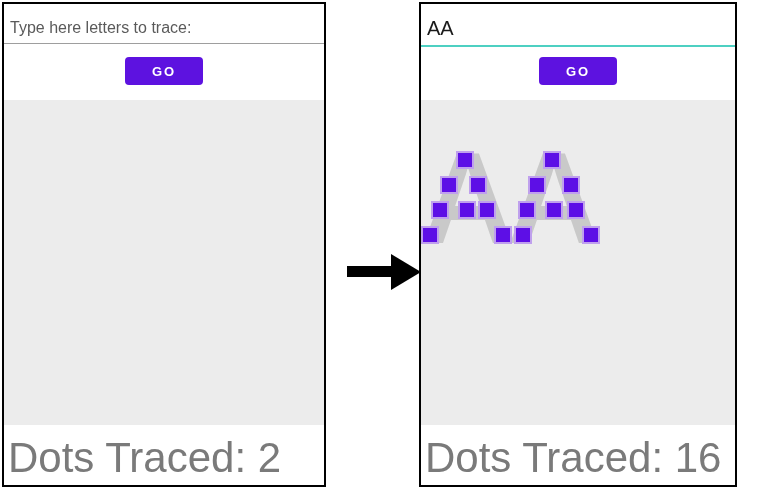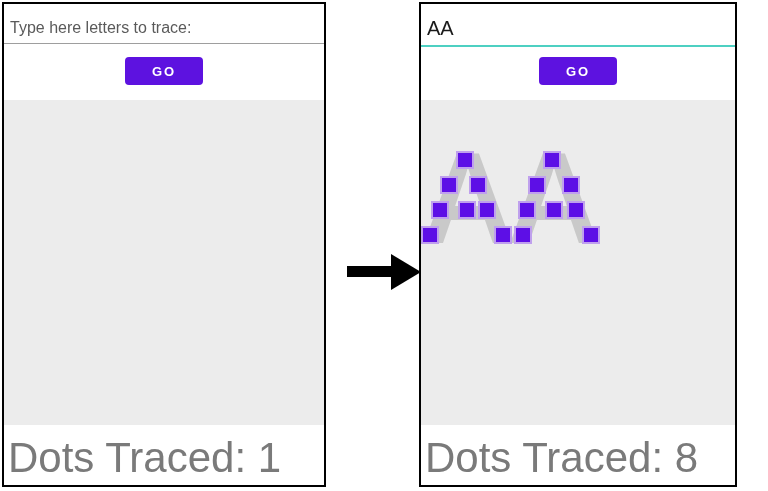--- a/index.html
+++ b/index.html
@@ -60,21 +60,21 @@
 </style>
 </head>
 <body>
 
 <div class="phone" id="phone-left">
   <div class="input-row">
     <input class="letters-input" type="text" placeholder="Type here letters to trace:" style="">
   </div>
   <button class="go-btn">GO</button>
   <div class="trace-canvas"></div>
-  <div class="status-text">Dots Traced: 1</div>
+  <div class="status-text">Dots Traced: 2</div>
 </div>
 
 <div class="arrow-shaft"></div>
 <div class="arrow-head"></div>
 
 <div class="phone" id="phone-right">
   <div class="input-row">
     <input class="letters-input" type="text" value="AA" style="">
   </div>
   <button class="go-btn">GO</button>
@@ -91,14 +91,14 @@
       <div class="trace-dot" style="left: 73px; top: 126px;"></div>
       <div class="trace-dot" style="left: 122px; top: 51px;"></div>
       <div class="trace-dot" style="left: 107px; top: 76px;"></div>
       <div class="trace-dot" style="left: 141px; top: 76px;"></div>
       <div class="trace-dot" style="left: 97px; top: 101px;"></div>
       <div class="trace-dot" style="left: 124px; top: 101px;"></div>
       <div class="trace-dot" style="left: 146px; top: 101px;"></div>
       <div class="trace-dot" style="left: 93px; top: 126px;"></div>
       <div class="trace-dot" style="left: 161px; top: 126px;"></div>
     </div>
-  <div class="status-text">Dots Traced: 8</div>
+  <div class="status-text">Dots Traced: 16</div>
 </div>
 
 </body></html>

